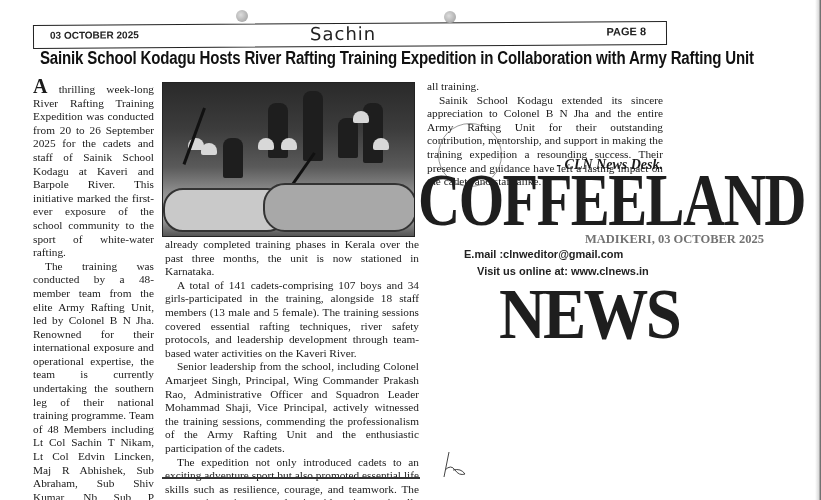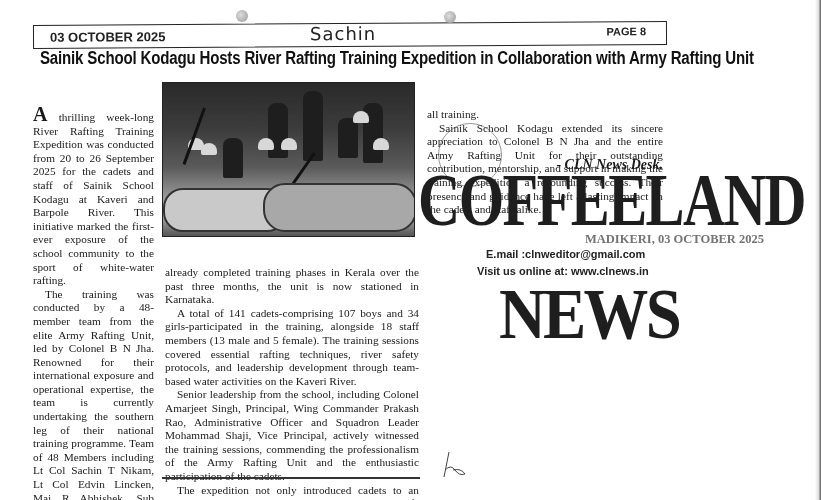--- a/index.html
+++ b/index.html
@@ -8,21 +8,21 @@
       background: #ffffff; color: #1a1a1a;
       font-family: "Liberation Serif", serif;
     }
     .header-box {
       position: absolute; left: 33px; top: 23px; width: 634px; height: 24px;
       border: 1.5px solid #222; box-sizing: border-box; transform: rotate(-0.35deg);
       background: #fff;
     }
     .header-date {
       position: absolute; left: 16px; top: 4px;
-      font-family: "Liberation Sans", sans-serif; font-weight: bold; font-size: 13px; color: #222;
+      font-family: "Liberation Sans", sans-serif; font-weight: bold; font-size: 10px; color: #222;
     }
     .header-section {
       position: absolute; left: 276px; top: -1px;
       font-family: "DejaVu Sans", sans-serif; font-size: 18px; letter-spacing: 1px; color: #222;
     }
     .header-page {
       position: absolute; right: 20px; top: 3px;
       font-family: "Liberation Sans", sans-serif; font-weight: bold; font-size: 11px; color: #222; text-align: right;
     }
     .pin {
@@ -32,21 +32,21 @@
     .headline {
       position: absolute; left: 40px; top: 48px; width: 640px;
       font-family: "Liberation Sans", sans-serif; font-weight: bold; font-size: 17.5px;
       transform: scaleX(0.86); transform-origin: left top; white-space: nowrap; color: #111;
       letter-spacing: -0.2px;
     }
     .col {
       position: absolute; font-size: 11.3px; line-height: 13.6px; text-align: justify; color: #1a1a1a;
     }
     .col p { margin: 0; text-indent: 12px; }
-    .col p.first { text-indent: 0; margin-top: 28px; }
+    .col p.first { text-indent: 0; }
     .dropcap { font-size: 20px; font-weight: bold; line-height: 13px; }
     .col1 { left: 33px; top: 80px; width: 121px; }
     .col2 { left: 165px; top: 238px; width: 254px; }
     .col3 { left: 427px; top: 80px; width: 236px; }
     .photo {
       position: absolute; left: 162px; top: 82px; width: 251px; height: 153px;
       background: linear-gradient(180deg, #2a2a2a 0%, #3c3c3c 30%, #5a5a5a 55%, #8a8a8a 70%, #b5b5b5 85%, #555 100%);
       border: 1px solid #222; overflow: hidden;
     }
     .photo .raft1 { position:absolute; left:0; top:105px; width:120px; height:40px; border-radius:20px; background:#c9c9c9; border:2px solid #333; }
@@ -62,21 +62,21 @@
       font-family: "Liberation Serif", serif; font-weight: bold; font-size: 74px; line-height: 70px;
       transform: scaleX(0.79); transform-origin: left top; color: #1e1e1e; letter-spacing: -2px;
     }
     .mast-date {
       position: absolute; left: 585px; top: 232px;
       font-family: Liberation Serif, serif; font-weight: bold; font-size: 12.5px; color: #737373;
     }
     .mast-email, .mast-web {
       position: absolute; font-family: "Liberation Sans", sans-serif; font-weight: bold; font-size: 11px; color: #222;
     }
-    .mast-email { left: 443px; top: 248px; padding-left: 43px; }
+    .mast-email { left: 421px; top: 248px; padding-left: 43px; }
     .mast-web { left: 433px; top: 265px; margin-left: 44px; }
     .news {
       position: absolute; left: 499px; top: 283px;
       font-family: "Liberation Serif", serif; font-weight: bold; font-size: 72px; line-height: 62px;
       transform: scaleX(0.9); transform-origin: left top; color: #1e1e1e; letter-spacing: -3px;
     }
     .rule-bottom { position: absolute; left: 162px; top: 477px; width: 258px; height: 2px; background: #333; }
     .stamp {
       position: absolute; left: 438px; top: 123px; width: 62px; height: 62px; border-radius: 50%;
       border: 1.2px solid #444; opacity: 0.55;

